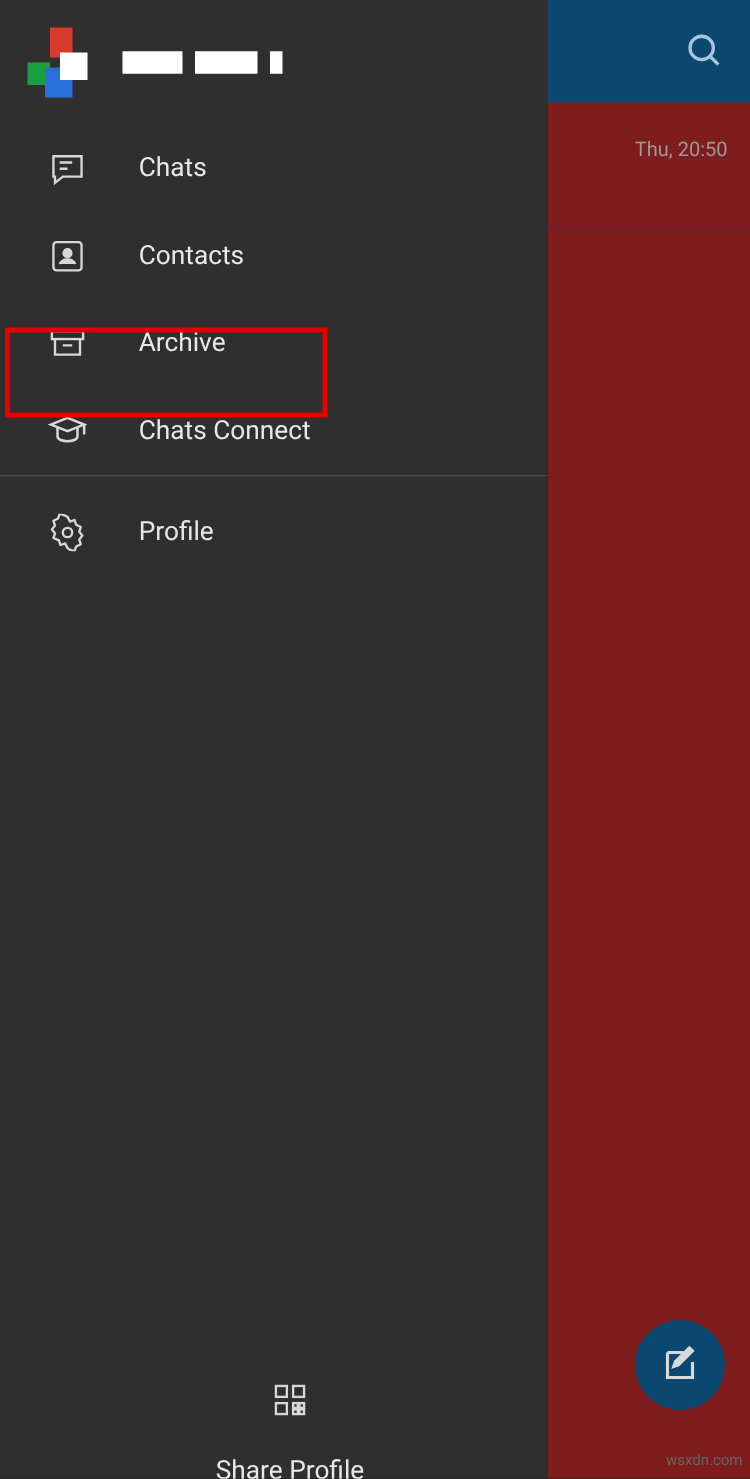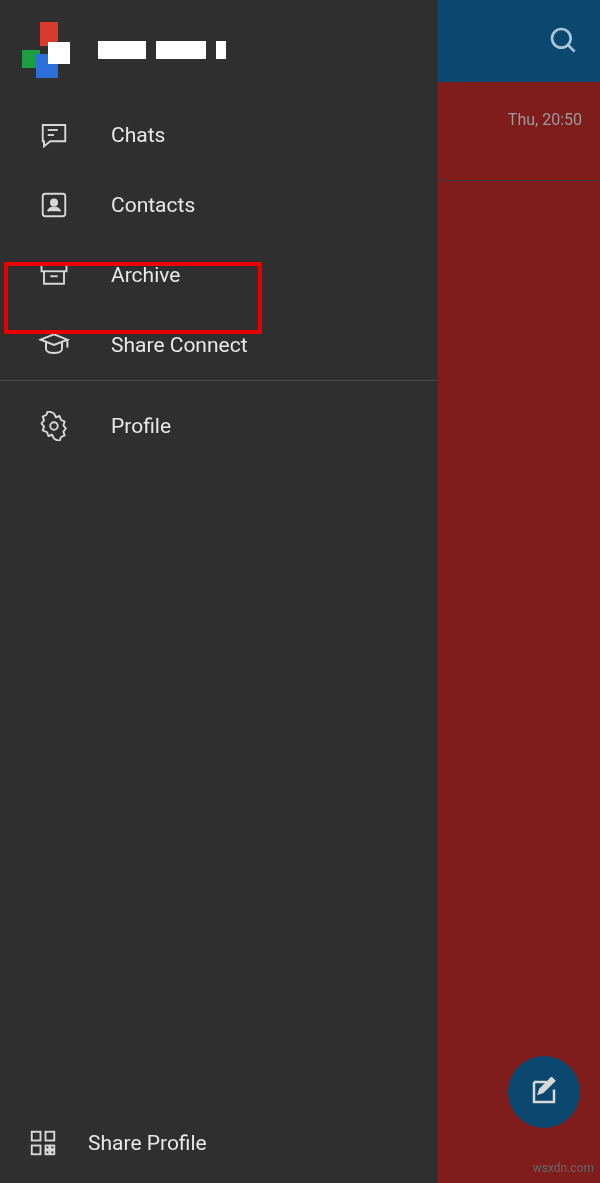--- a/index.html
+++ b/index.html
@@ -128,20 +128,21 @@
       width: 100%;
     }
     .drawer-footer {
       margin-top: auto;
       display: flex;
       align-items: center;
       height: 80px;
       padding-left: 26px;
       gap: 28px;
       cursor: pointer;
+      flex-direction: column;
     }
     .footer-label {
       color: #e8e8e8;
       font-size: 21px;
     }
     .fab {
       position: absolute;
       right: 20px;
       bottom: 55px;
       width: 72px;
@@ -226,21 +227,21 @@
     </div>
 
     <div class="menu-item">
       <div class="menu-item-icon">
         <svg width="32" height="32" viewBox="0 0 24 24" fill="none" stroke="#d8d8d8" stroke-width="1.5">
           <path d="M2 8l10-4 10 4-10 4z"></path>
           <path d="M6 10v5c0 2 3 3 6 3s6-1 6-3v-5"></path>
           <line x1="22" y1="8" x2="22" y2="14"></line>
         </svg>
       </div>
-      <span class="menu-item-label">Share Connect</span>
+      <span class="menu-item-label">Chats Connect</span>
     </div>
   </div>
 
   <div class="divider"></div>
 
   <div class="menu-section" style="padding-top:10px;">
 
     <div class="menu-item">
       <div class="menu-item-icon">
         <svg width="30" height="30" viewBox="0 0 24 24" fill="none" stroke="#d8d8d8" stroke-width="1.5">

